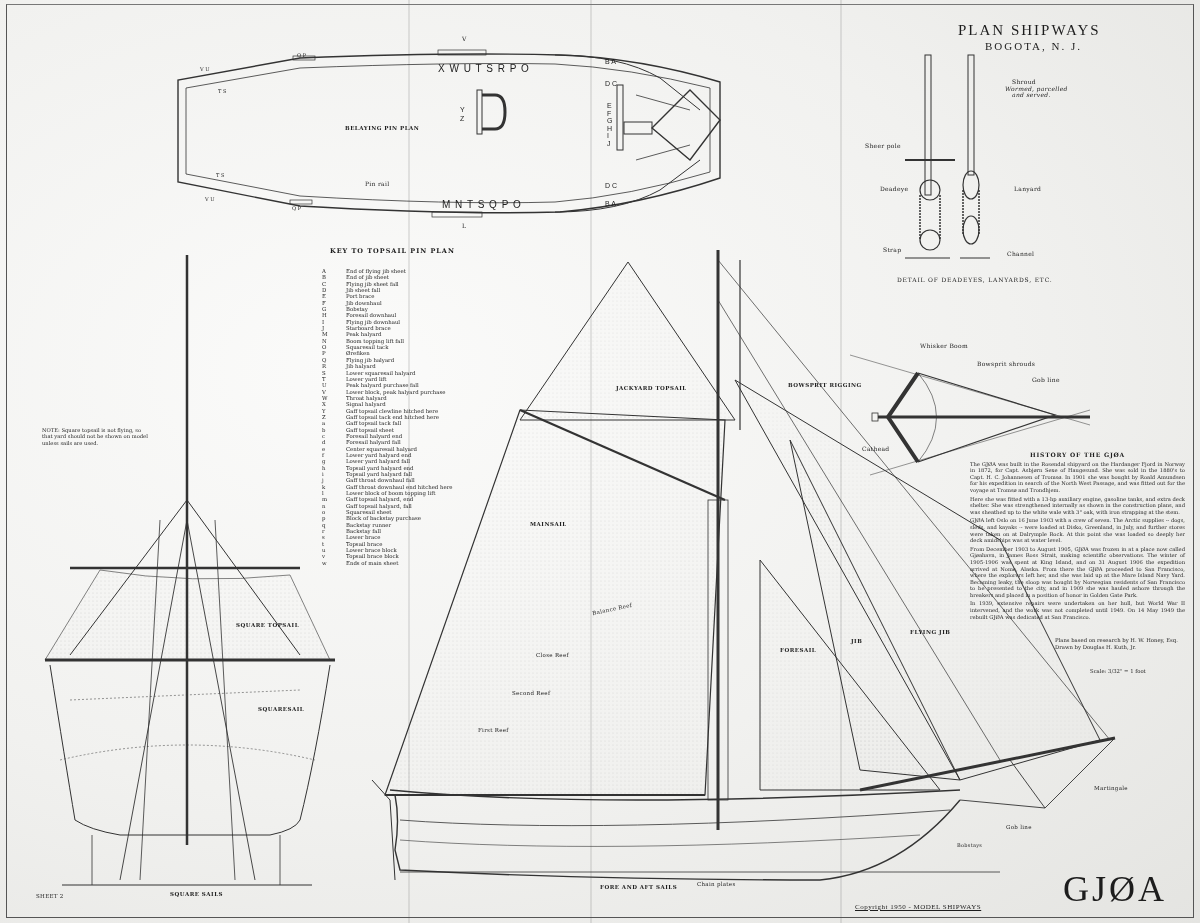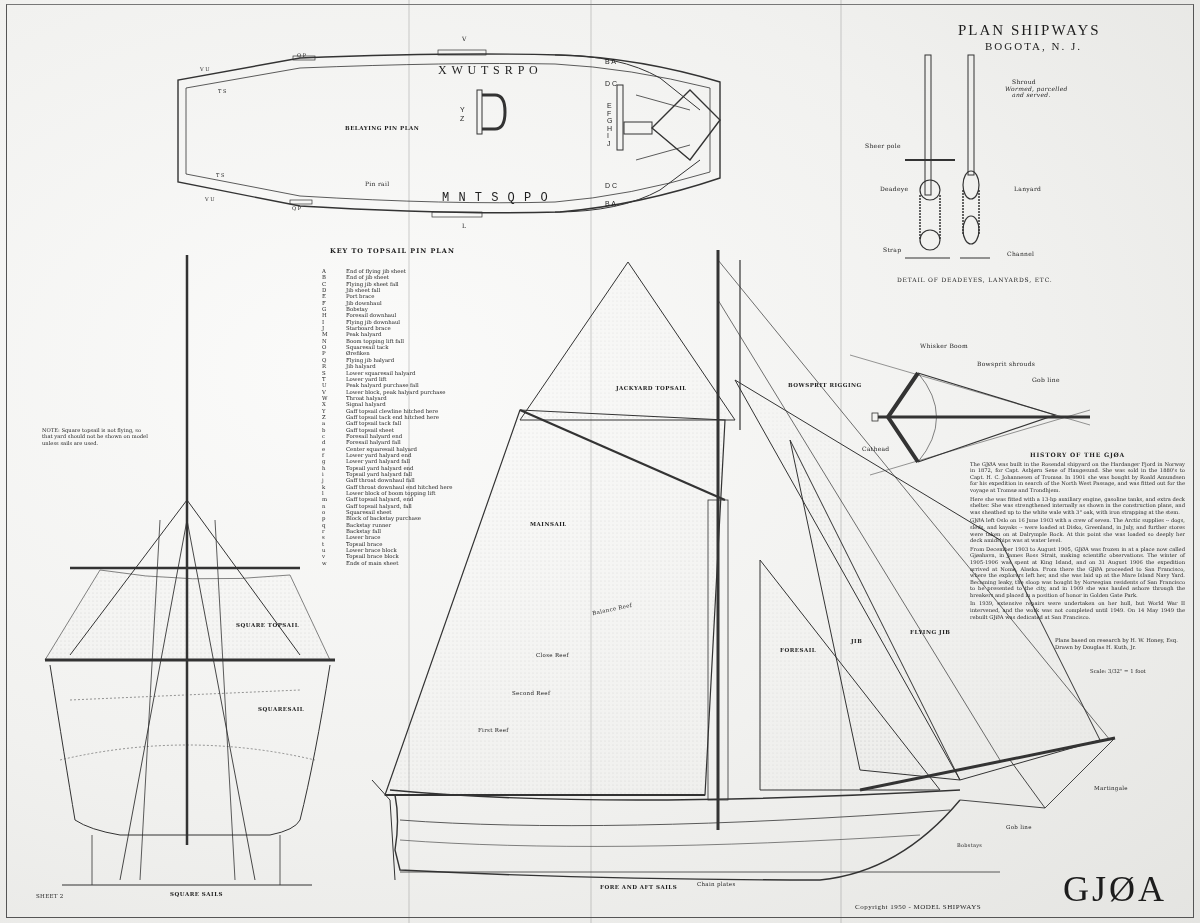--- a/index.html
+++ b/index.html
@@ -17,21 +17,21 @@
   .key-list{position:absolute;left:322px;top:268px;font-size:5.4px;line-height:6.35px;}
   .key-row{display:flex;}
   .key-letter{width:24px;text-align:left;font-style:normal;}
   .history{position:absolute;left:970px;top:452px;width:215px;font-size:5.2px;line-height:6.6px;text-align:center;}
   .history h4{margin:0 0 2px 0;font-size:6px;letter-spacing:0.8px;}
   .history p{margin:0 0 2px 0;text-align:justify;}
   .credits{left:1055px;top:637px;font-size:5.3px;line-height:7px;}
   .scale{left:1090px;top:668px;font-size:5.3px;}
   .note{position:absolute;left:42px;top:427px;width:110px;font-size:5.2px;line-height:6.4px;}
   .gjoa{left:1063px;top:868px;font-size:36px;font-family:"Liberation Serif",serif;letter-spacing:3px;}
-  .copyright{left:855px;top:903px;font-size:7px;font-family:"Liberation Serif",serif;letter-spacing:0.5px;}
+  .copyright{left:855px;top:903px;font-size:7px;font-family:"Liberation Serif",serif;letter-spacing:0.5px;text-decoration:underline;}
 </style>
 </head>
 <body>
 
 <div class="sheet">
   <div class="fold" style="left:408px"></div>
   <div class="fold" style="left:590px"></div>
   <div class="fold" style="left:840px"></div>
   <div class="border"></div>
 
@@ -140,22 +140,22 @@
       <line x1="850" y1="355" x2="1090" y2="425" stroke-width="0.5"></line>
       <line x1="870" y1="475" x2="1090" y2="410" stroke-width="0.5"></line>
     </g>
   </svg>
 
   <div class="txt title-main">PLAN SHIPWAYS</div>
   <div class="txt title-sub">BOGOTA, N. J.</div>
 
   <div class="txt lbl-b" style="left:345px;top:125px;font-size:5.5px">BELAYING PIN PLAN</div>
   <div class="txt lbl" style="left:365px;top:180px">Pin rail</div>
-  <div class="txt" style="left:438px;top:63px;font-size:12px;font-family:Liberation Serif, serif;letter-spacing:1px">X W U T S R  P  O</div>
-  <div class="txt" style="left:442px;top:191px;font-size:12px;font-family:Liberation Mono, monospace;letter-spacing:1px">M N  T S Q  P  O</div>
+  <div class="txt" style="left:438px;top:63px;font-size:10px;font-family:Liberation Sans, sans-serif;letter-spacing:1px">X W U T S R  P  O</div>
+  <div class="txt" style="left:442px;top:199px;font-size:10px;font-family:Liberation Sans, sans-serif;letter-spacing:1px">M N  T S Q  P  O</div>
   <div class="txt" style="left:462px;top:35px;font-size:6px">V</div>
   <div class="txt" style="left:462px;top:222px;font-size:6px">L</div>
   <div class="txt" style="left:605px;top:58px;font-size:7px;font-family:'Liberation Sans',sans-serif">B A</div>
   <div class="txt" style="left:605px;top:80px;font-size:7px;font-family:'Liberation Sans',sans-serif">D C</div>
   <div class="txt" style="left:605px;top:182px;font-size:7px;font-family:'Liberation Sans',sans-serif">D C</div>
   <div class="txt" style="left:605px;top:200px;font-size:7px;font-family:'Liberation Sans',sans-serif">B A</div>
   <div class="txt" style="left:607px;top:102px;font-size:7px;line-height:7.5px;font-family:'Liberation Sans',sans-serif;white-space:normal;width:8px">
     <span>E</span><br><span>F</span><br><span>G</span><br><span>H</span><br><span>I</span><br><span>J</span>
   </div>
   <div class="txt" style="left:460px;top:105px;font-size:7px;line-height:9px;font-family:'Liberation Sans',sans-serif;white-space:normal;width:8px">

